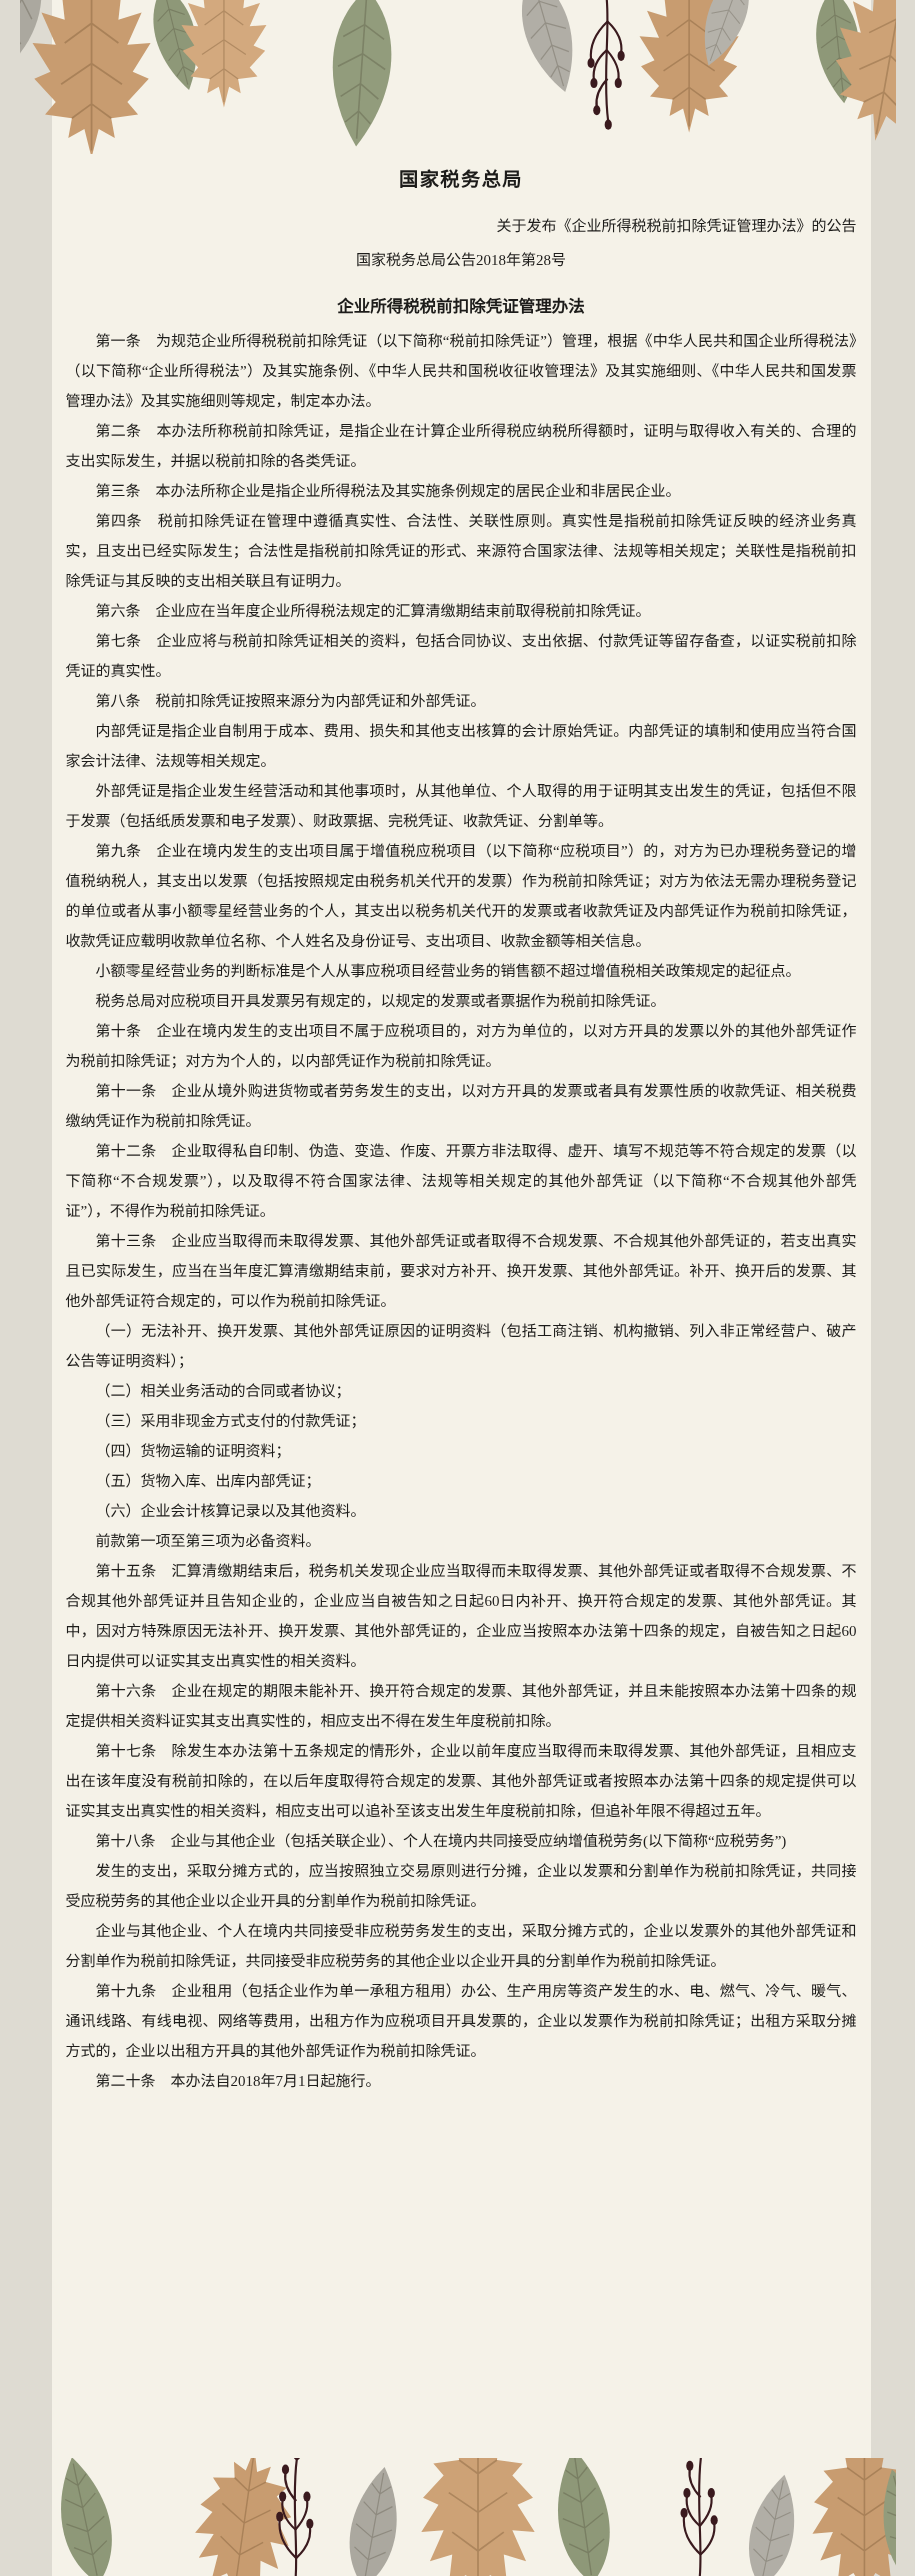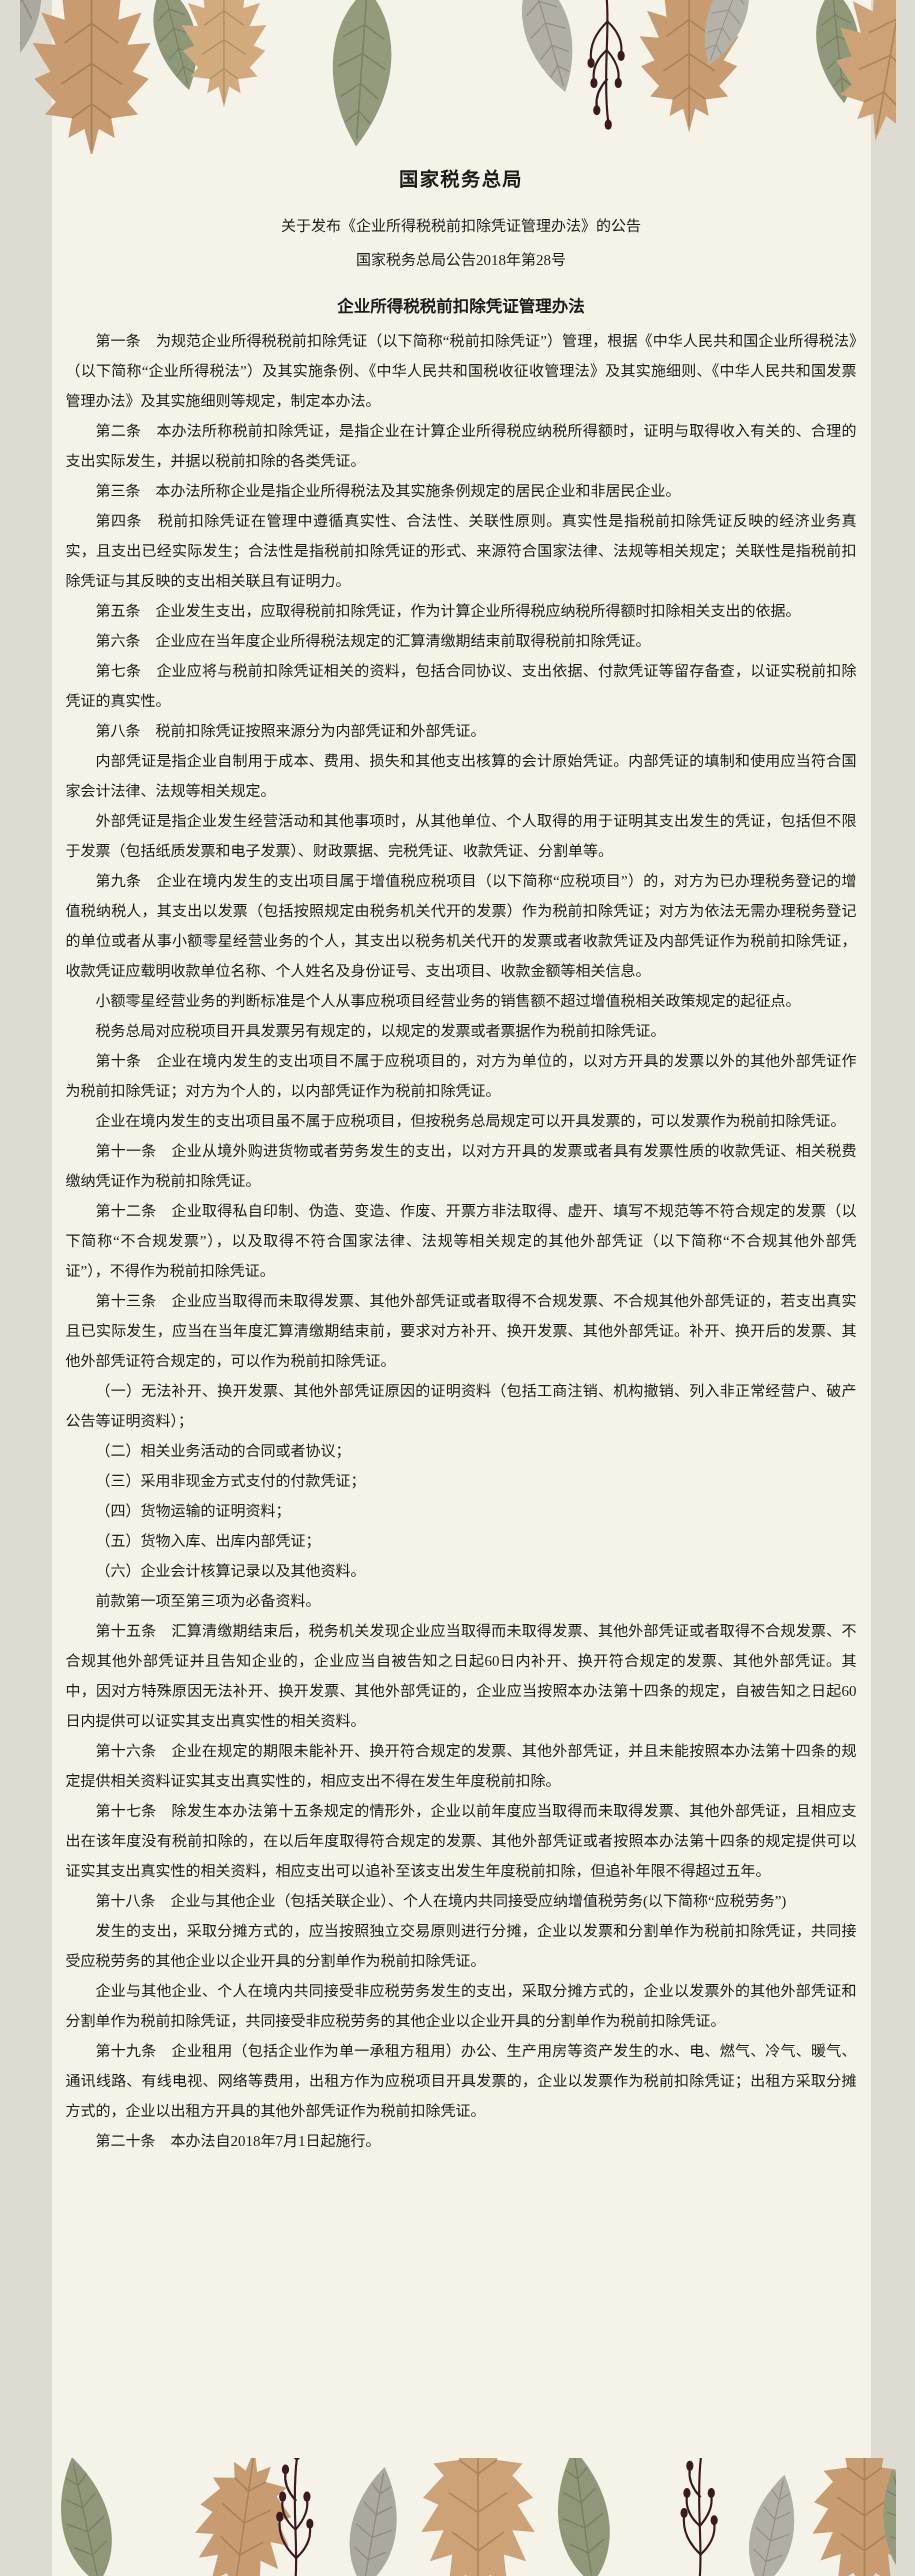--- a/index.html
+++ b/index.html
@@ -38,21 +38,21 @@
   }
   .agency{
     margin:10px 0 0 0;
     text-align:center;
     font-size:19.3px;
     font-weight:bold;
     letter-spacing:1.4px;
   }
   .announce-title{
     margin-top:21.5px;
-    text-align:center;
+    text-align:right;
     font-size:15px;
   }
   .announce-no{
     margin-top:13.6px;
     text-align:center;
     font-size:15px;
   }
   .doc-title{
     margin-top:24px;
     text-align:center;
@@ -118,31 +118,29 @@
     <h1 class="agency">国家税务总局</h1>
     <div class="announce-title">关于发布《企业所得税税前扣除凭证管理办法》的公告</div>
     <div class="announce-no">国家税务总局公告2018年第28号</div>
     <div class="doc-title">企业所得税税前扣除凭证管理办法</div>
     <div class="paragraphs">
 
     <p class="para">第一条　为规范企业所得税税前扣除凭证（以下简称“税前扣除凭证”）管理，根据《中华人民共和国企业所得税法》（以下简称“企业所得税法”）及其实施条例、《中华人民共和国税收征收管理法》及其实施细则、《中华人民共和国发票管理办法》及其实施细则等规定，制定本办法。</p>
         <p class="para">第二条　本办法所称税前扣除凭证，是指企业在计算企业所得税应纳税所得额时，证明与取得收入有关的、合理的支出实际发生，并据以税前扣除的各类凭证。</p>
         <p class="para">第三条　本办法所称企业是指企业所得税法及其实施条例规定的居民企业和非居民企业。</p>
         <p class="para">第四条　税前扣除凭证在管理中遵循真实性、合法性、关联性原则。真实性是指税前扣除凭证反映的经济业务真实，且支出已经实际发生；合法性是指税前扣除凭证的形式、来源符合国家法律、法规等相关规定；关联性是指税前扣除凭证与其反映的支出相关联且有证明力。</p>
-        <p class="para">第五条　企业发生支出，应取得税前扣除凭证，作为计算企业所得税应纳税所得额时扣除相关支出的依据。</p>
         <p class="para">第六条　企业应在当年度企业所得税法规定的汇算清缴期结束前取得税前扣除凭证。</p>
         <p class="para">第七条　企业应将与税前扣除凭证相关的资料，包括合同协议、支出依据、付款凭证等留存备查，以证实税前扣除凭证的真实性。</p>
         <p class="para">第八条　税前扣除凭证按照来源分为内部凭证和外部凭证。</p>
         <p class="para">内部凭证是指企业自制用于成本、费用、损失和其他支出核算的会计原始凭证。内部凭证的填制和使用应当符合国家会计法律、法规等相关规定。</p>
         <p class="para">外部凭证是指企业发生经营活动和其他事项时，从其他单位、个人取得的用于证明其支出发生的凭证，包括但不限于发票（包括纸质发票和电子发票）、财政票据、完税凭证、收款凭证、分割单等。</p>
         <p class="para">第九条　企业在境内发生的支出项目属于增值税应税项目（以下简称“应税项目”）的，对方为已办理税务登记的增值税纳税人，其支出以发票（包括按照规定由税务机关代开的发票）作为税前扣除凭证；对方为依法无需办理税务登记的单位或者从事小额零星经营业务的个人，其支出以税务机关代开的发票或者收款凭证及内部凭证作为税前扣除凭证，收款凭证应载明收款单位名称、个人姓名及身份证号、支出项目、收款金额等相关信息。</p>
         <p class="para">小额零星经营业务的判断标准是个人从事应税项目经营业务的销售额不超过增值税相关政策规定的起征点。</p>
         <p class="para">税务总局对应税项目开具发票另有规定的，以规定的发票或者票据作为税前扣除凭证。</p>
         <p class="para">第十条　企业在境内发生的支出项目不属于应税项目的，对方为单位的，以对方开具的发票以外的其他外部凭证作为税前扣除凭证；对方为个人的，以内部凭证作为税前扣除凭证。</p>
-        <p class="para">企业在境内发生的支出项目虽不属于应税项目，但按税务总局规定可以开具发票的，可以发票作为税前扣除凭证。</p>
         <p class="para">第十一条　企业从境外购进货物或者劳务发生的支出，以对方开具的发票或者具有发票性质的收款凭证、相关税费缴纳凭证作为税前扣除凭证。</p>
         <p class="para">第十二条　企业取得私自印制、伪造、变造、作废、开票方非法取得、虚开、填写不规范等不符合规定的发票（以下简称“不合规发票”），以及取得不符合国家法律、法规等相关规定的其他外部凭证（以下简称“不合规其他外部凭证”），不得作为税前扣除凭证。</p>
         <p class="para">第十三条　企业应当取得而未取得发票、其他外部凭证或者取得不合规发票、不合规其他外部凭证的，若支出真实且已实际发生，应当在当年度汇算清缴期结束前，要求对方补开、换开发票、其他外部凭证。补开、换开后的发票、其他外部凭证符合规定的，可以作为税前扣除凭证。</p>
         <p class="para">（一）无法补开、换开发票、其他外部凭证原因的证明资料（包括工商注销、机构撤销、列入非正常经营户、破产公告等证明资料）；</p>
         <p class="para">（二）相关业务活动的合同或者协议；</p>
         <p class="para">（三）采用非现金方式支付的付款凭证；</p>
         <p class="para">（四）货物运输的证明资料；</p>
         <p class="para">（五）货物入库、出库内部凭证；</p>
         <p class="para">（六）企业会计核算记录以及其他资料。</p>
         <p class="para">前款第一项至第三项为必备资料。</p>

